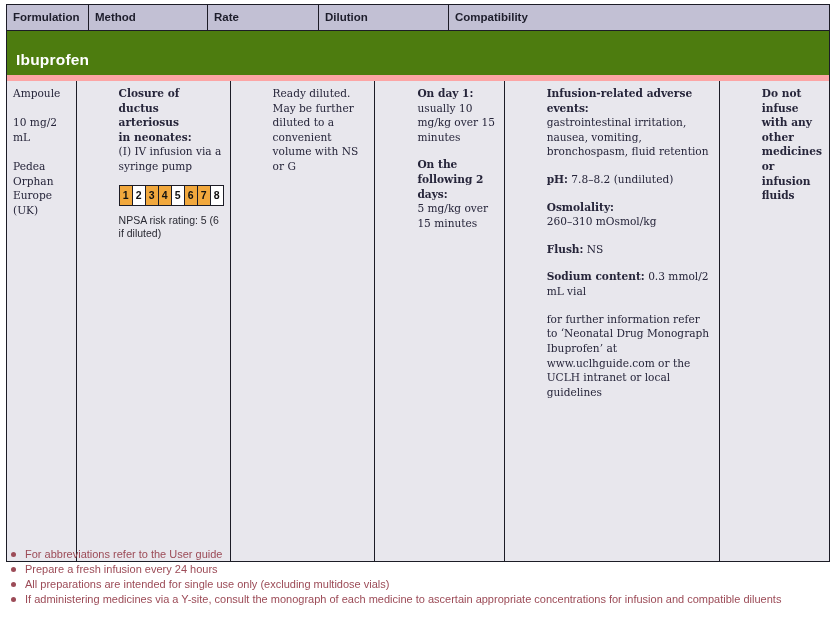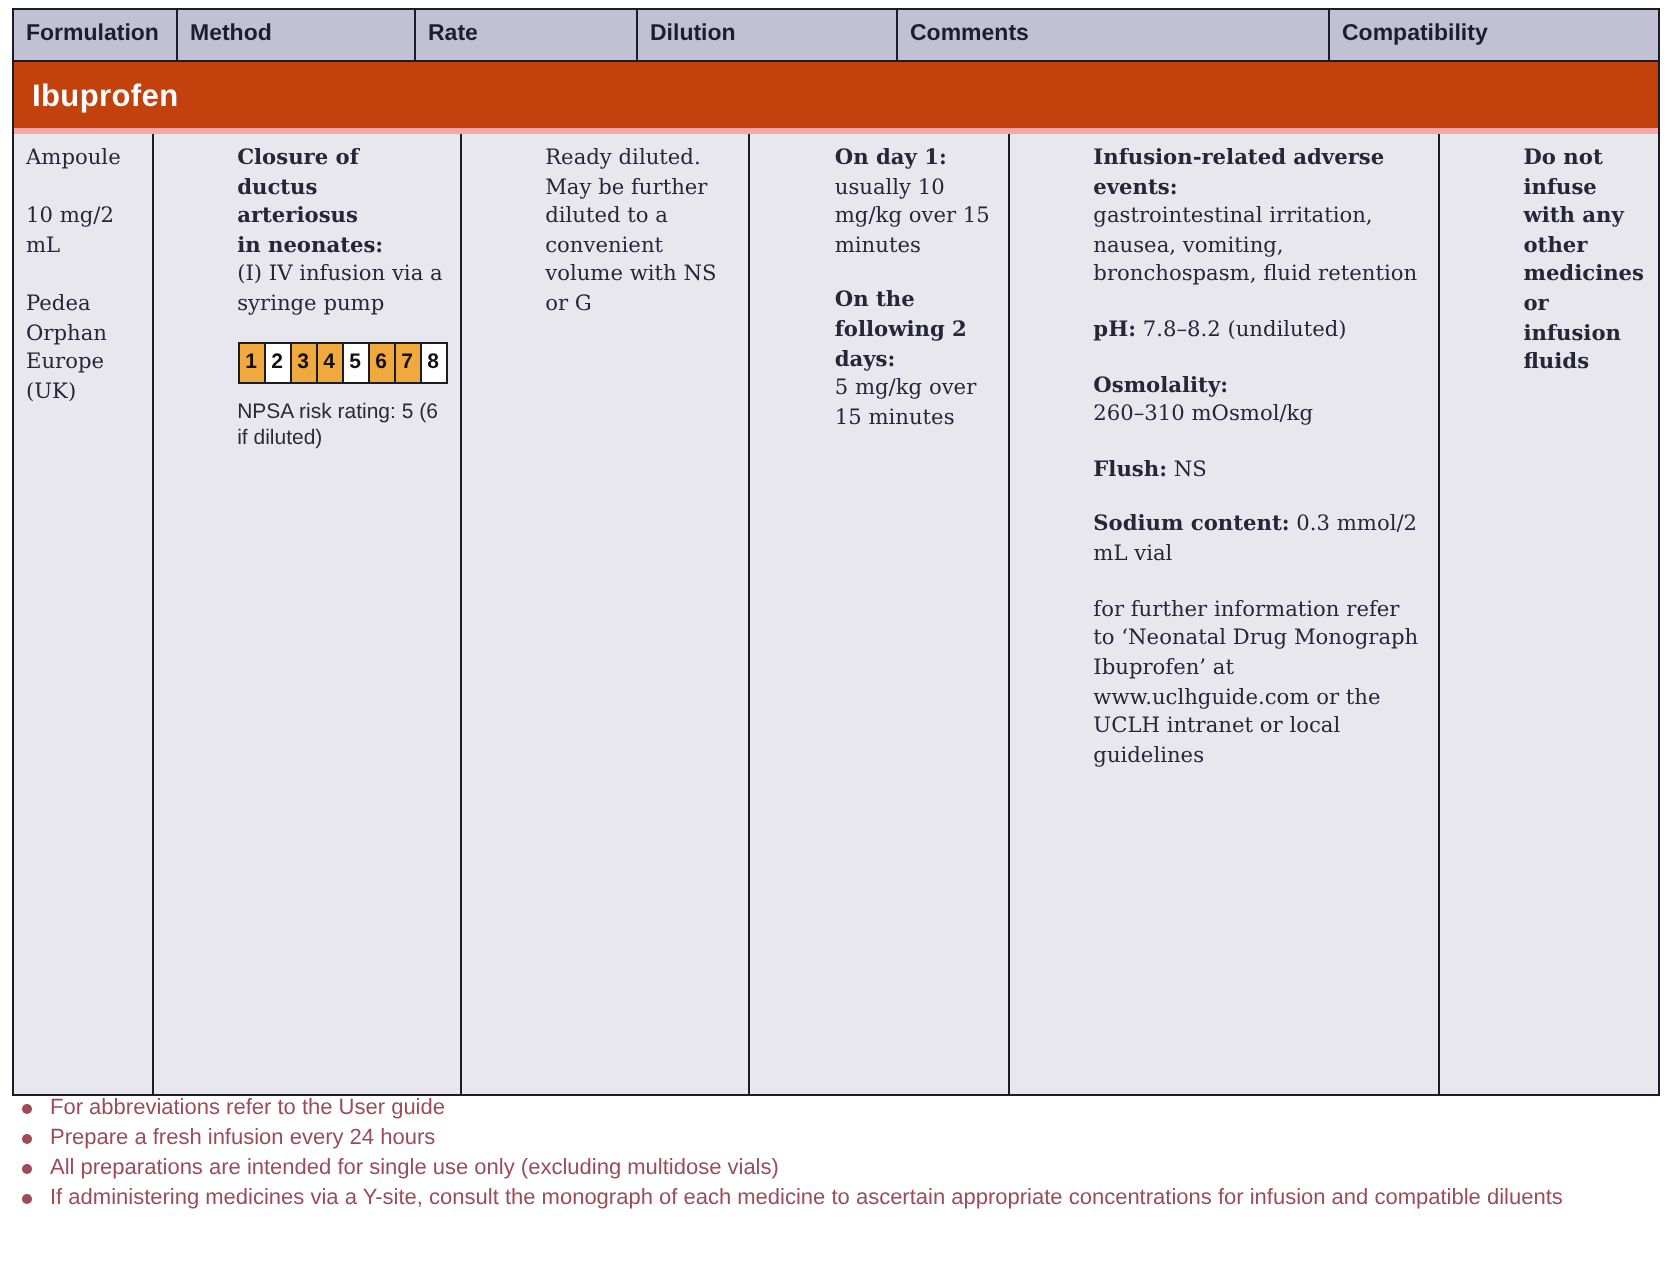--- a/index.html
+++ b/index.html
@@ -10,21 +10,21 @@
   
   .c0{width:82px;}  .c1{width:119px;} .c2{width:130px;}
   .c3{width:111px;} .c4{width:216px;} .c5{width:162px;flex:1;}
   .cell{box-sizing:border-box;border-right:1px solid #1c1c26;padding:5px 7px 5px 6px;}
   .row .cell:last-child{border-right:none;}
   
   .hdr{background:#C2C0D4;border-bottom:1px solid #1c1c26;}
   .hdr .cell{font-family:"Liberation Sans",sans-serif;font-weight:bold;font-size:11.5px;
              color:#1d1d2b;padding-top:6px;padding-bottom:7px;}
   
-  .banner{background:#c2410c;border-bottom:3px solid #fca5a5;padding:9px 9px 6px 9px;}
+  .banner{background:#4d7c0f;border-bottom:6px solid #fca5a5;padding:20px 9px 6px 9px;}
   .banner .drug{color:#ffffff;font-weight:bold;font-size:15.5px;letter-spacing:0.2px;}
   
   .bodyrow{background:#E8E7ED;height:480px;gap:36px;}
   .bodyrow .cell{font-family:"DejaVu Serif","Liberation Serif",serif;font-size:10.6px;
                  line-height:1.38;color:#26253a;}
   .pre{white-space:pre-line;}
   .b{font-weight:bold;}
   .blk{display:block;}
   
   .npsa-strip{display:flex;margin-top:11px;}
@@ -49,21 +49,20 @@
 
 <div class="page">
 
   <div class="tbl">
 
     <div class="row hdr">
       <div class="cell c0">Formulation</div>
       <div class="cell c1">Method</div>
       <div class="cell c3">Rate</div>
       <div class="cell c2">Dilution</div>
-      <div class="cell c4">Comments</div>
       <div class="cell c5">Compatibility</div>
     </div>
 
     <div class="banner">
       <span class="drug">Ibuprofen</span>
     </div>
 
     <div class="row bodyrow">
 
       <div class="cell c0">

